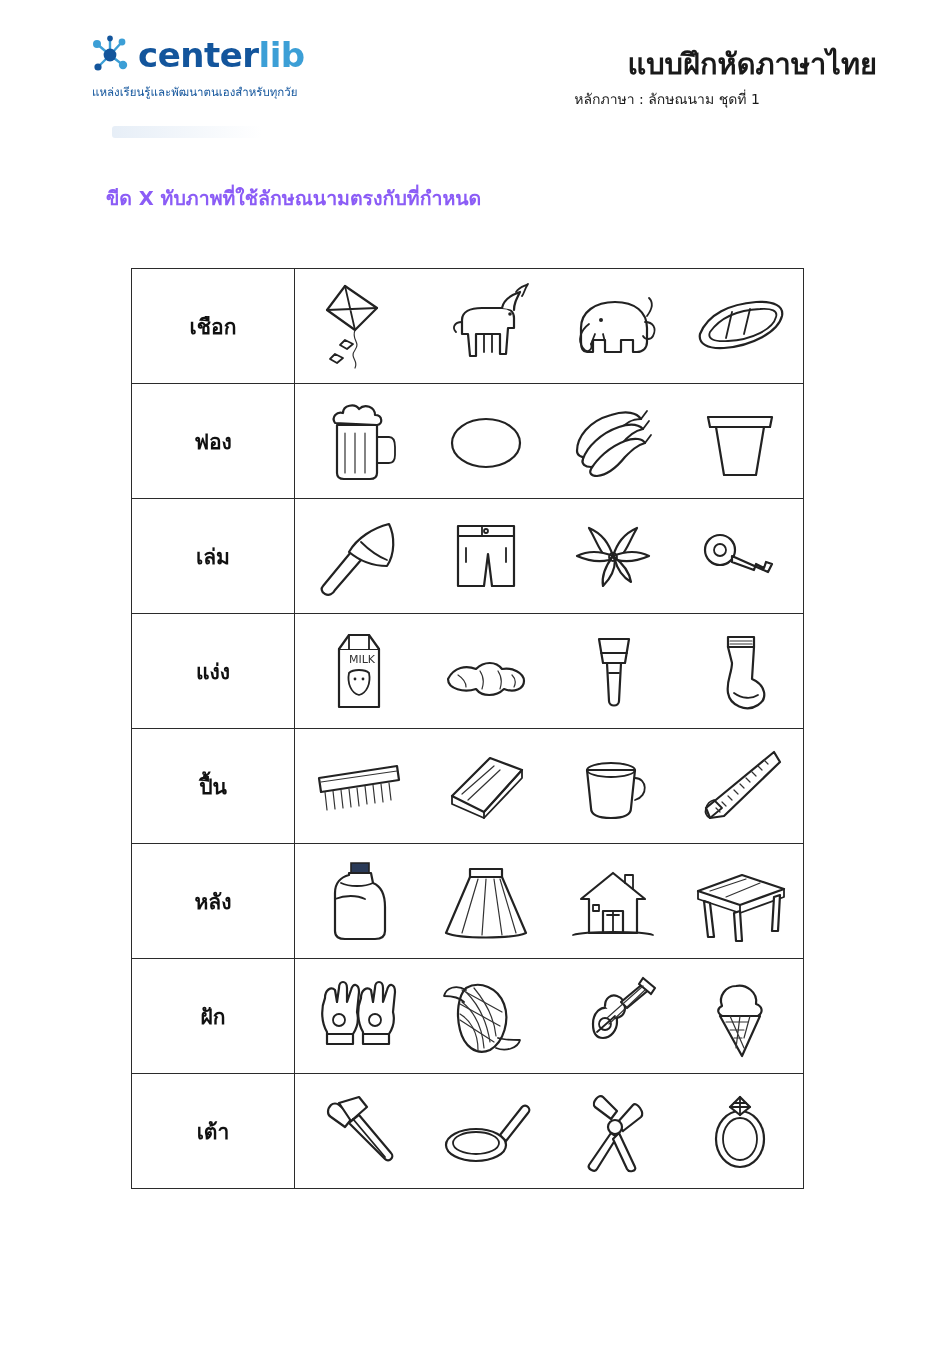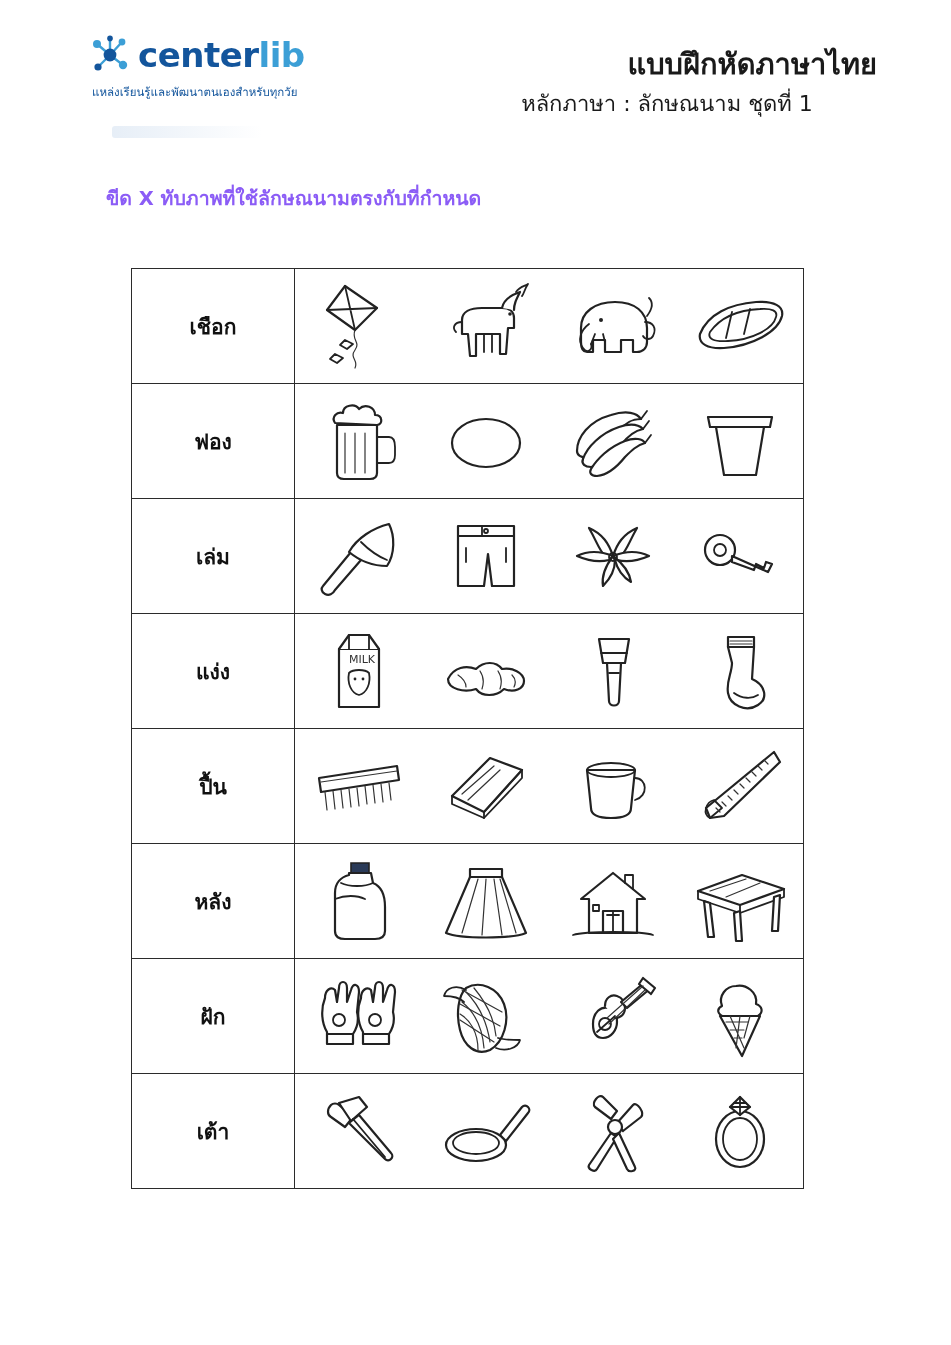--- a/index.html
+++ b/index.html
@@ -73,21 +73,21 @@
   .title-main {
     font-size: 29px;
     font-weight: bold;
     line-height: 1.25;
     color: #1a1a1a;
     white-space: nowrap;
     text-align: right;
   }
   .title-sub {
     margin-top: 8px;
-    font-size: 22px;
+    font-size: 14px;
     line-height: 1.3;
     color: #1a1a1a;
     white-space: nowrap;
   }
 
   
   .instruction {
     position: absolute;
     left: 106px;
     top: 183px;

